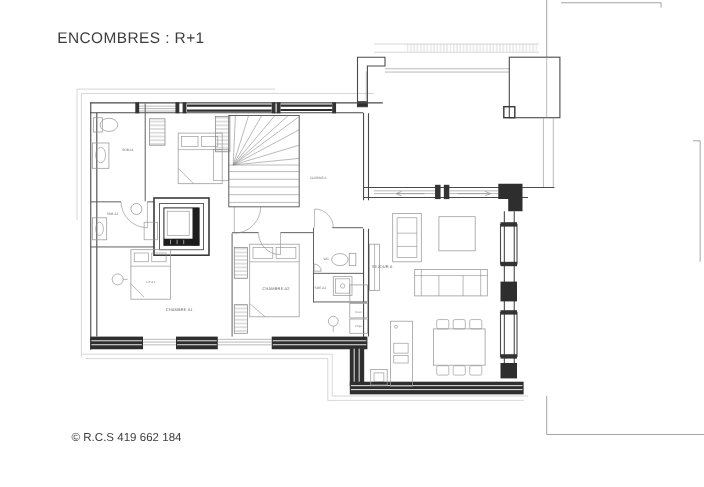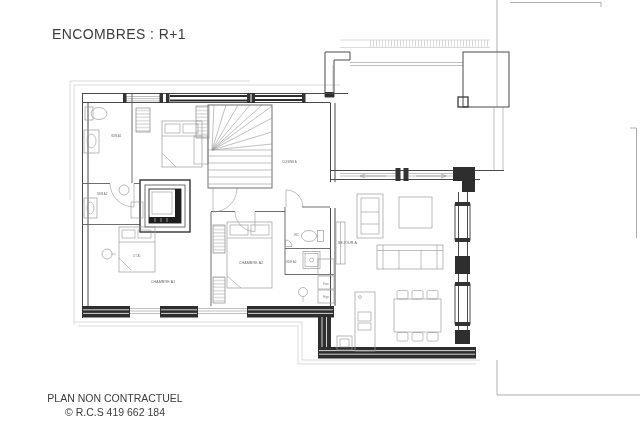--- a/index.html
+++ b/index.html
@@ -264,15 +264,14 @@
     <text class="lbl-xs" x="294" y="236">WC</text>
     <text class="lbl-xs" x="286" y="263">SDE A2</text>
     <text class="lbl" x="338" y="243.5">SEJOUR A</text>
     <text class="lbl-xs" x="282" y="162.5">CUISINE A</text>
     <text class="lbl-xxs" x="326" y="284.7" text-anchor="middle">Four</text>
     <text class="lbl-xxs" x="326" y="297.7" text-anchor="middle">Frigo</text>
   </g>
 </svg>
 
 <div class="footer">
-  <div>PLAN NON CONTRACTUEL</div>
   <div>© R.C.S 419 662 184</div>
 </div>
 
 </body></html>

